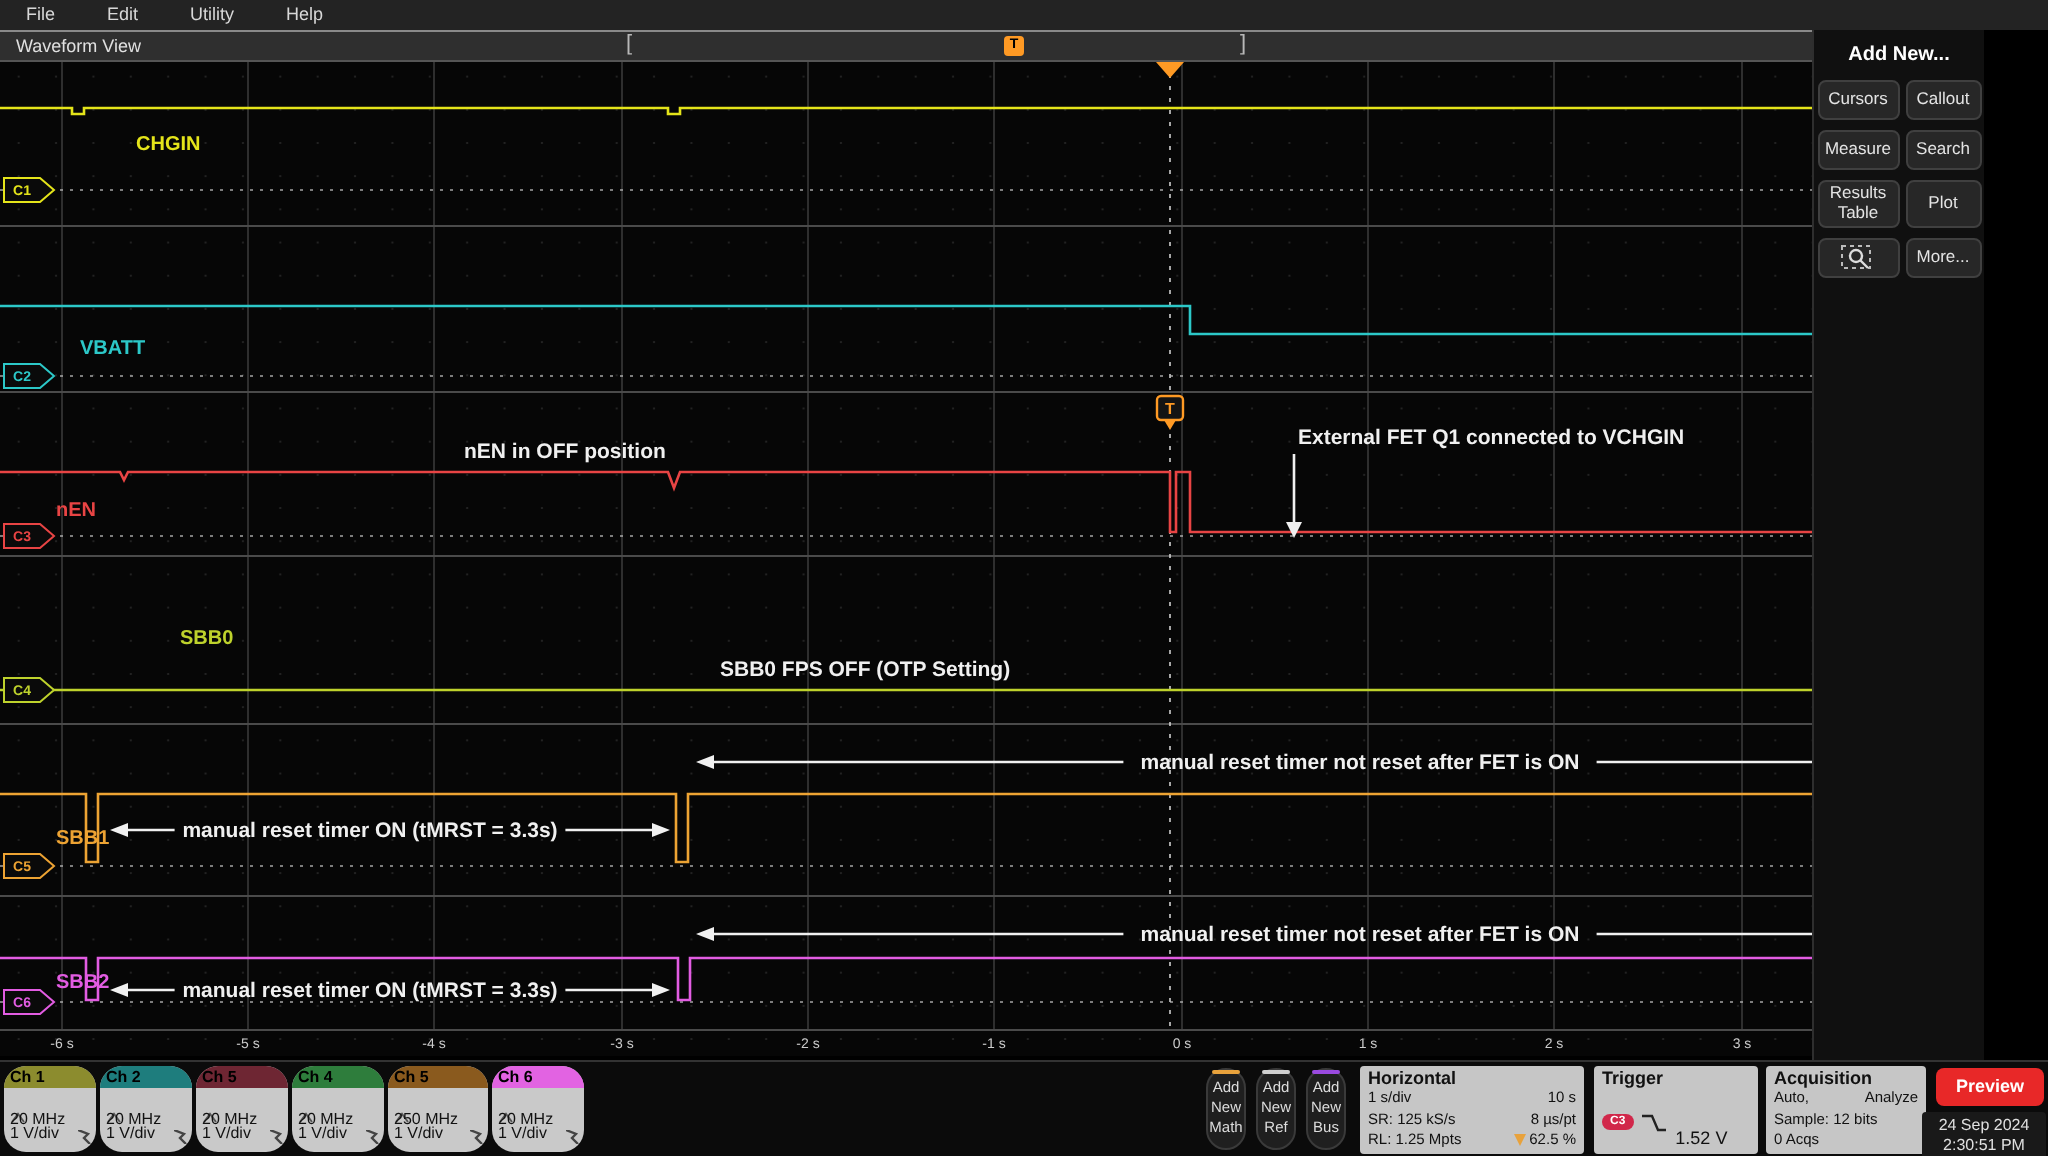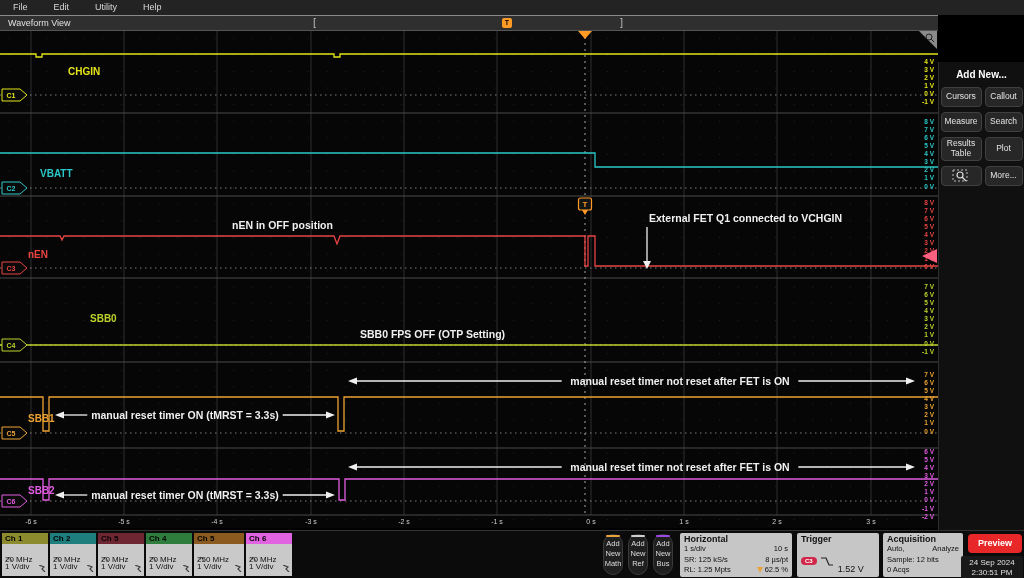--- a/index.html
+++ b/index.html
@@ -17,28 +17,28 @@
   .bracket-right{left:620px;}
   .mini-trigger{position:absolute;left:502px;top:2px;width:10px;height:10px;background:#ff9a24;color:#000;font-size:7px;font-weight:bold;text-align:center;line-height:10px;border-radius:2px;}
 
   
   .plot{position:absolute;left:0;top:30px;width:938px;height:498px;background:#060606;
         background-image:radial-gradient(rgba(190,190,190,0.15) 0.6px, transparent 0.8px);
         background-size:18.7px 16.6px;}
   .plot svg{position:absolute;left:0;top:0;}
 
   
-  .rightpanel{position:absolute;left:938px;top:15px;width:86px;height:515px;background:#101010;border-left:1px solid #2e2e2e;box-sizing:border-box;margin-top:47px;}
+  .rightpanel{position:absolute;left:906px;top:15px;width:86px;height:515px;background:#101010;border-left:1px solid #2e2e2e;box-sizing:border-box;}
   .rp-title{margin-top:7px;text-align:center;color:#fff;font-size:10px;font-weight:bold;}
   .rp-grid{display:grid;grid-template-columns:41px 38px;gap:5px 3px;justify-content:center;margin-top:7px;}
   .rp-btn{background:#272727;border:1px solid #404040;border-radius:4px;color:#e4e4e4;font-size:8.5px;text-align:center;min-height:16px;display:flex;align-items:center;justify-content:center;padding:1px 0;line-height:1.15;cursor:default;}
 
   
   .bottombar{position:absolute;left:0;top:530px;width:1024px;height:48px;background:#0b0b0b;border-top:1px solid #333;box-sizing:border-box;}
-  .ch-badge{position:absolute;top:2px;height:43px;background:#c9c9c9;border-radius:0;overflow:hidden;}
+  .ch-badge{position:absolute;top:2px;height:43px;background:#c9c9c9;border-radius:11px;overflow:hidden;}
   .ch-head{height:11px;font-size:8px;font-weight:bold;color:#000;padding-left:3px;line-height:11px;}
   .ch-body{position:relative;height:32px;font-size:8px;color:#111;}
   .ch-vdiv{position:absolute;left:3px;top:18px;}
   .ch-coupling{position:absolute;left:3px;top:11px;}
   .ch-bw{position:absolute;left:3px;bottom:12px;}
   .ch-menu{position:absolute;right:2px;bottom:2px;}
 
   .add-btn{position:absolute;top:3px;width:20px;height:41px;background:#1f1f1f;border:1px solid #3a3a3a;border-radius:10px;color:#ddd;font-size:7.5px;text-align:center;line-height:1.3;padding-top:2px;box-sizing:border-box;}
   .add-accent{height:2px;margin:-2px 2px 2px 2px;border-radius:1px;}
 

